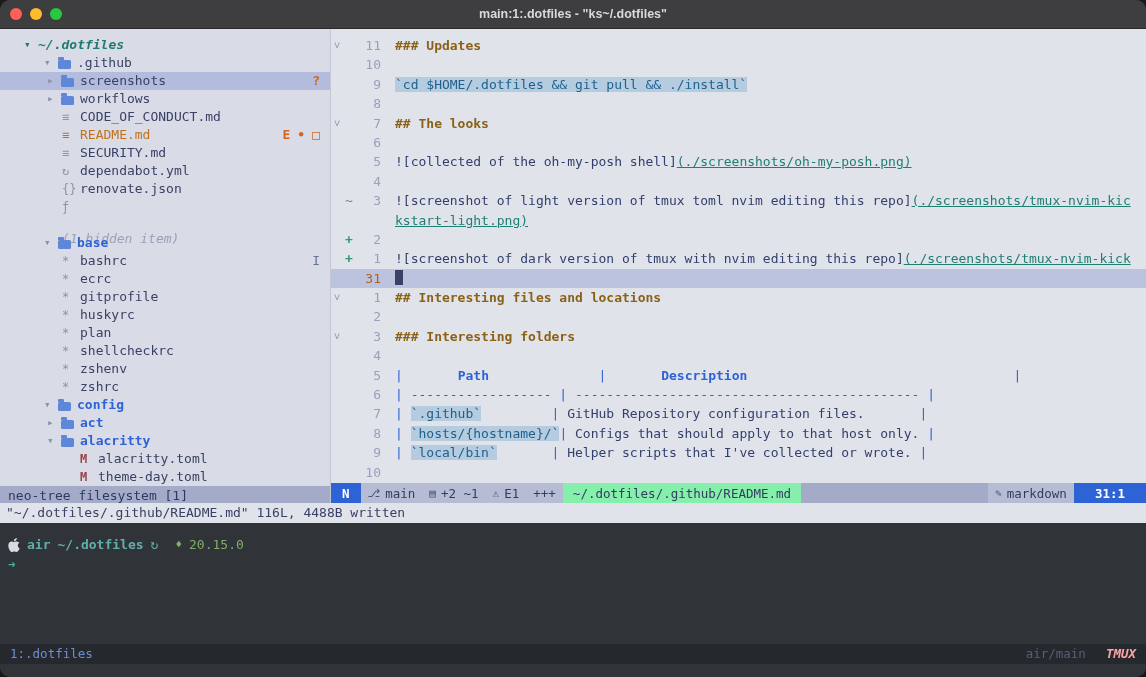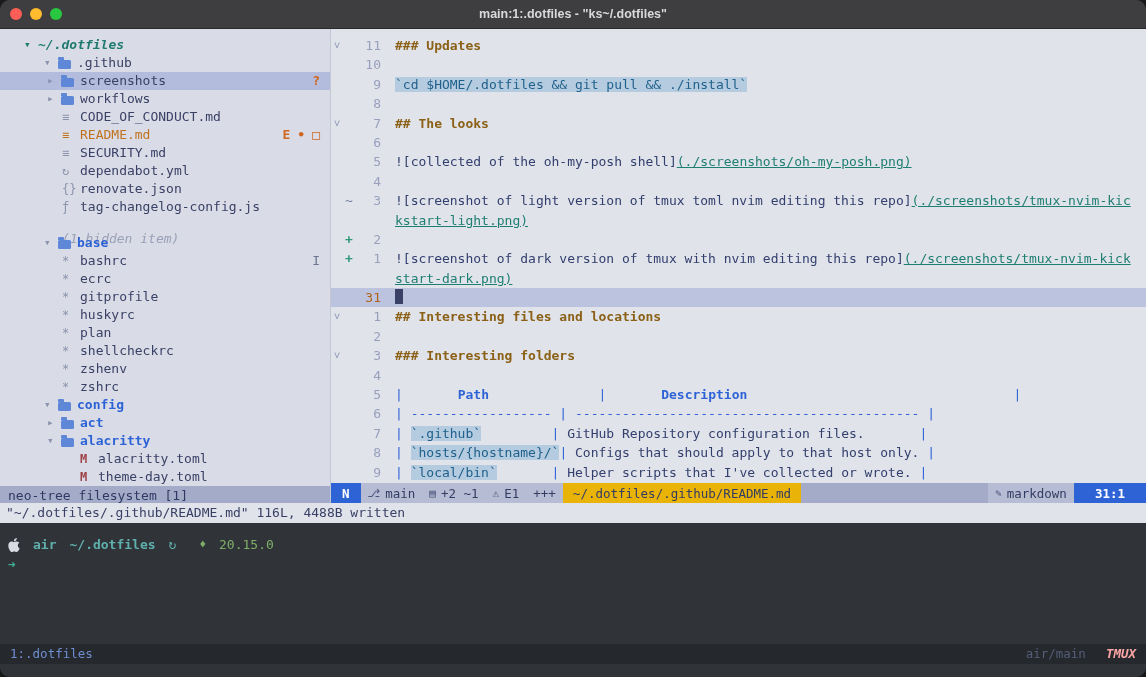--- a/index.html
+++ b/index.html
@@ -59,31 +59,31 @@
   .seg-b{color:#2e63d6;font-weight:bold;padding-left:47px;}
   .seg-n{color:#33406e;}
   .seg-w{color:#33406e;}
   .cursor-block{display:inline-block;width:8px;height:15px;background:#3a4166;vertical-align:-2px;}
 
   
   .statusline{flex:0 0 20px;height:20px;background:#b6bcd3;display:flex;align-items:stretch;font-size:12.5px;color:#333d63;}
   .sl-mode{background:#2e63d6;color:#fff;font-weight:bold;padding:0 11px;display:flex;align-items:center;}
   .sl-seg{display:flex;align-items:center;padding:0 7px;gap:5px;white-space:pre;}
   .sl-icon{font-size:11px;color:#4a547c;}
-  .sl-path{background:#eab308;padding:0 10px;display:flex;align-items:center;white-space:pre;}
+  .sl-path{background:#86efac;padding:0 10px;display:flex;align-items:center;white-space:pre;}
   .sl-fill{flex:1;background:#a4abc8;}
   .sl-ft{background:#b6bcd3;}
   .sl-pos{background:#2e63d6;color:#fff;font-weight:bold;padding:0 21px;display:flex;align-items:center;}
 
   
   .cmdline{flex:0 0 20px;height:20px;line-height:20px;background:#e1e3ea;color:#3a4166;font-size:13px;padding-left:6px;white-space:pre;}
 
   
   .terminal{flex:1;background:#303338;display:flex;flex-direction:column;padding-top:12px;font-size:13px;}
-  .prompt-line{height:20px;line-height:20px;padding-left:8px;display:flex;align-items:center;gap:13px;color:#c8ccd4;white-space:pre;}
+  .prompt-line{height:20px;line-height:20px;padding-left:8px;display:flex;align-items:center;gap:7px;color:#c8ccd4;white-space:pre;}
   .p-user,.p-path{color:#5fb0ac;font-weight:bold;}
   .p-git{color:#5fb0ac;}
   .p-node-icon{color:#7fae68;font-size:11px;margin-left:10px;}
   .p-node{color:#7fae68;}
   .arrow-line{height:20px;line-height:20px;padding-left:8px;color:#3fae96;font-weight:bold;}
   .tmux-bar{margin-top:auto;margin-bottom:13px;flex:0 0 20px;height:20px;line-height:20px;background:#25282d;display:flex;padding:0 10px;font-size:12.5px;white-space:pre;}
   .tmux-left{color:#6f8fd2;}
   .tmux-right{margin-left:auto;display:flex;gap:20px;}
   .tmux-session{color:#565e78;}
   .tmux-label{color:#fca5a5;font-weight:bold;font-style:italic;}
@@ -108,21 +108,21 @@
       <div class="tree-rows" id="neotree-rows">
           <div class="tree-row" style="padding-left: 24px;"><span class="arrow teal">▾</span><span class="lbl-root">~/.dotfiles</span></div>
           <div class="tree-row" style="padding-left: 44px;"><span class="arrow">▾</span><span class="icon-folder"></span><span class="lbl-plain">.github</span></div>
           <div class="tree-row selected" style="padding-left: 47px;"><span class="arrow">▸</span><span class="icon-folder"></span><span class="lbl-plain">screenshots</span><span class="badges"><span class="badge-orange">?</span></span></div>
           <div class="tree-row" style="padding-left: 47px;"><span class="arrow">▸</span><span class="icon-folder"></span><span class="lbl-plain">workflows</span></div>
           <div class="tree-row" style="padding-left: 62px;"><span class="icon-ch">≡</span><span class="lbl-plain">CODE_OF_CONDUCT.md</span></div>
           <div class="tree-row" style="padding-left: 62px;"><span class="icon-ch g-orange">≡</span><span class="lbl-orange">README.md</span><span class="badges"><span class="badge-orange">E</span><span class="badge-orange">•</span><span class="badge-orange">□</span></span></div>
           <div class="tree-row" style="padding-left: 62px;"><span class="icon-ch">≡</span><span class="lbl-plain">SECURITY.md</span></div>
           <div class="tree-row" style="padding-left: 62px;"><span class="icon-ch">↻</span><span class="lbl-plain">dependabot.yml</span></div>
           <div class="tree-row" style="padding-left: 62px;"><span class="icon-ch">{}</span><span class="lbl-plain">renovate.json</span></div>
-          <div class="tree-row" style="padding-left: 62px;"><span class="icon-ch">ƒ</span><span class="lbl-plain">tag-changelog-config.js</span></div>
+          <div class="tree-row" style="padding-left: 62px;"><span class="icon-ch">ƒ</span></div>
           <div class="tree-row" style="padding-left: 62px;"><span class="lbl-hidden">(1 hidden item)</span></div>
           <div class="tree-row" style="padding-left: 44px;"><span class="arrow">▾</span><span class="icon-folder"></span><span class="lbl-dir">base</span></div>
           <div class="tree-row" style="padding-left: 62px;"><span class="icon-ch">*</span><span class="lbl-plain">bashrc</span><span class="badges"><span class="badge-dim">I</span></span></div>
           <div class="tree-row" style="padding-left: 62px;"><span class="icon-ch">*</span><span class="lbl-plain">ecrc</span></div>
           <div class="tree-row" style="padding-left: 62px;"><span class="icon-ch">*</span><span class="lbl-plain">gitprofile</span></div>
           <div class="tree-row" style="padding-left: 62px;"><span class="icon-ch">*</span><span class="lbl-plain">huskyrc</span></div>
           <div class="tree-row" style="padding-left: 62px;"><span class="icon-ch">*</span><span class="lbl-plain">plan</span></div>
           <div class="tree-row" style="padding-left: 62px;"><span class="icon-ch">*</span><span class="lbl-plain">shellcheckrc</span></div>
           <div class="tree-row" style="padding-left: 62px;"><span class="icon-ch">*</span><span class="lbl-plain">zshenv</span></div>
           <div class="tree-row" style="padding-left: 62px;"><span class="icon-ch">*</span><span class="lbl-plain">zshrc</span></div>
@@ -142,21 +142,20 @@
           <div class="ed-row"><span class="fold"> </span><span class="sign"> </span><span class="num">9</span><span class="ed-text"><span class="seg-c">`cd $HOME/.dotfiles &amp;&amp; git pull &amp;&amp; ./install`</span></span></div>
           <div class="ed-row"><span class="fold"> </span><span class="sign"> </span><span class="num">8</span><span class="ed-text"></span></div>
           <div class="ed-row"><span class="fold">˅</span><span class="sign"> </span><span class="num">7</span><span class="ed-text"><span class="seg-h">## The looks</span></span></div>
           <div class="ed-row"><span class="fold"> </span><span class="sign"> </span><span class="num">6</span><span class="ed-text"></span></div>
           <div class="ed-row"><span class="fold"> </span><span class="sign"> </span><span class="num">5</span><span class="ed-text"><span class="seg-t">![collected of the oh-my-posh shell]</span><span class="seg-l">(./screenshots/oh-my-posh.png)</span></span></div>
           <div class="ed-row"><span class="fold"> </span><span class="sign"> </span><span class="num">4</span><span class="ed-text"></span></div>
           <div class="ed-row"><span class="fold"> </span><span class="sign chg">~</span><span class="num">3</span><span class="ed-text"><span class="seg-t">![screenshot of light version of tmux toml nvim editing this repo]</span><span class="seg-l">(./screenshots/tmux-nvim-kic</span></span></div>
           <div class="ed-row"><span class="fold"> </span><span class="sign"> </span><span class="num"></span><span class="ed-text"><span class="seg-l">kstart-light.png)</span></span></div>
           <div class="ed-row"><span class="fold"> </span><span class="sign add">+</span><span class="num">2</span><span class="ed-text"></span></div>
           <div class="ed-row"><span class="fold"> </span><span class="sign add">+</span><span class="num">1</span><span class="ed-text"><span class="seg-t">![screenshot of dark version of tmux with nvim editing this repo]</span><span class="seg-l">(./screenshots/tmux-nvim-kick</span></span></div>
-          <div class="ed-row"><span class="fold"> </span><span class="sign"> </span><span class="num"></span><span class="ed-text"><span class="seg-l">start-dark.png)</span></span></div>
           <div class="ed-row cur"><span class="fold"> </span><span class="sign"> </span><span class="num cur">31</span><span class="ed-text"><span class="cursor-block"></span></span></div>
           <div class="ed-row"><span class="fold">˅</span><span class="sign"> </span><span class="num">1</span><span class="ed-text"><span class="seg-h">## Interesting files and locations</span></span></div>
           <div class="ed-row"><span class="fold"> </span><span class="sign"> </span><span class="num">2</span><span class="ed-text"></span></div>
           <div class="ed-row"><span class="fold">˅</span><span class="sign"> </span><span class="num">3</span><span class="ed-text"><span class="seg-h">### Interesting folders</span></span></div>
           <div class="ed-row"><span class="fold"> </span><span class="sign"> </span><span class="num">4</span><span class="ed-text"></span></div>
           <div class="ed-row"><span class="fold"> </span><span class="sign"> </span><span class="num">5</span><span class="ed-text"><span class="seg-p">| </span><span class="seg-b">Path</span><span class="seg-w">              </span><span class="seg-p">| </span><span class="seg-b">Description</span><span class="seg-w">                                  </span><span class="seg-p">|</span></span></div>
           <div class="ed-row"><span class="fold"> </span><span class="sign"> </span><span class="num">6</span><span class="ed-text"><span class="seg-p">| ------------------ | -------------------------------------------- |</span></span></div>
           <div class="ed-row"><span class="fold"> </span><span class="sign"> </span><span class="num">7</span><span class="ed-text"><span class="seg-p">| </span><span class="seg-c">`.github`</span><span class="seg-w">         </span><span class="seg-p">| </span><span class="seg-n">GitHub Repository configuration files.</span><span class="seg-w">       </span><span class="seg-p">|</span></span></div>
           <div class="ed-row"><span class="fold"> </span><span class="sign"> </span><span class="num">8</span><span class="ed-text"><span class="seg-p">| </span><span class="seg-c">`hosts/{hostname}/`</span><span class="seg-p">| </span><span class="seg-n">Configs that should apply to that host only.</span><span class="seg-p"> |</span></span></div>
           <div class="ed-row"><span class="fold"> </span><span class="sign"> </span><span class="num">9</span><span class="ed-text"><span class="seg-p">| </span><span class="seg-c">`local/bin`</span><span class="seg-w">       </span><span class="seg-p">| </span><span class="seg-n">Helper scripts that I've collected or wrote.</span><span class="seg-p"> |</span></span></div>

